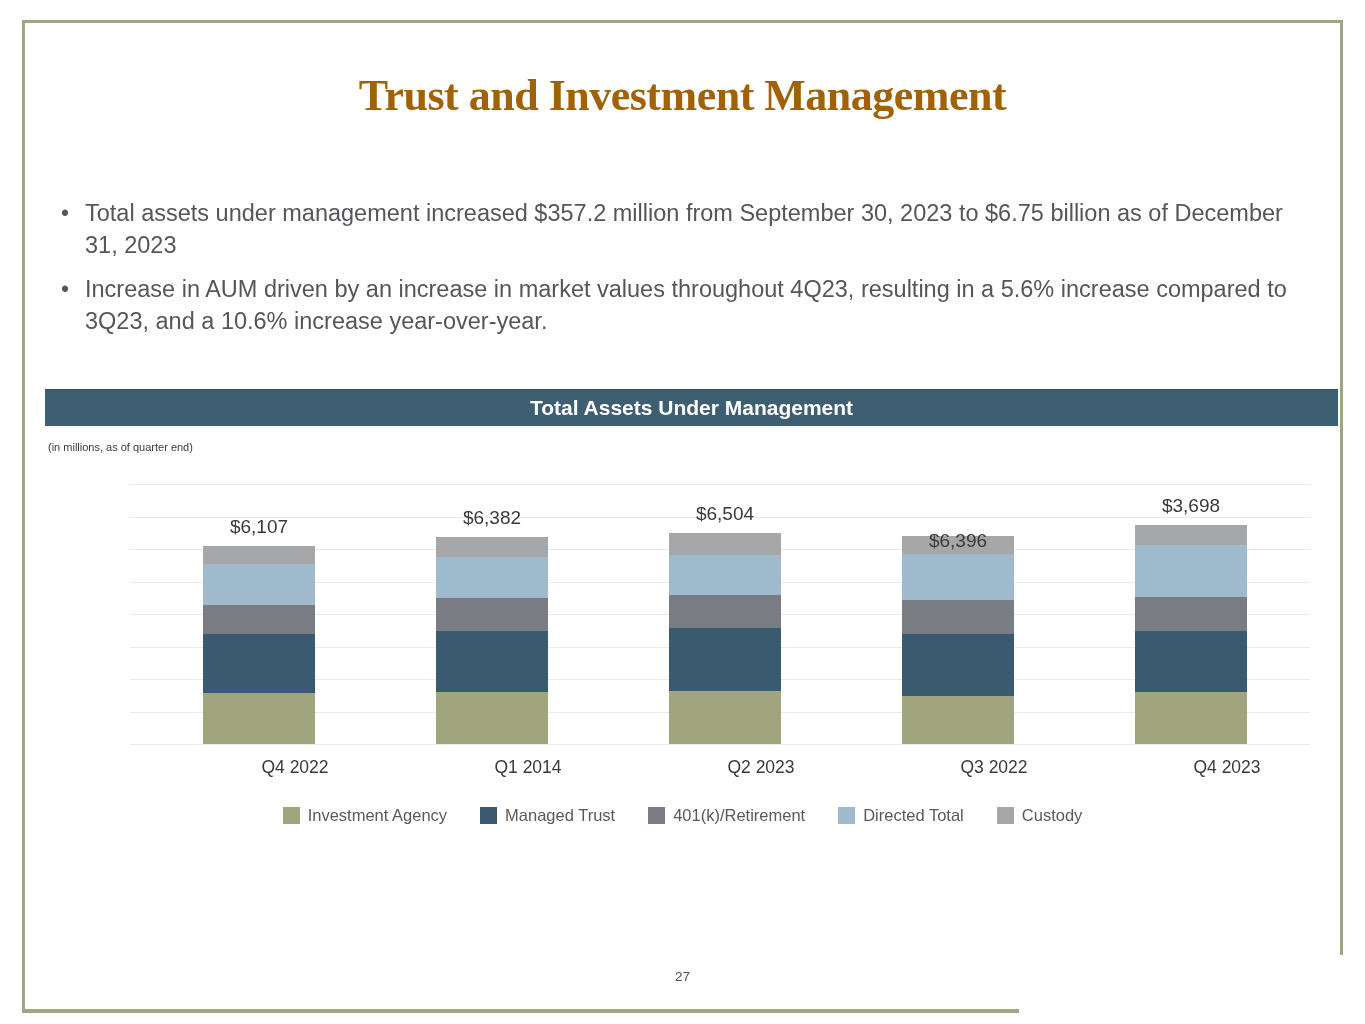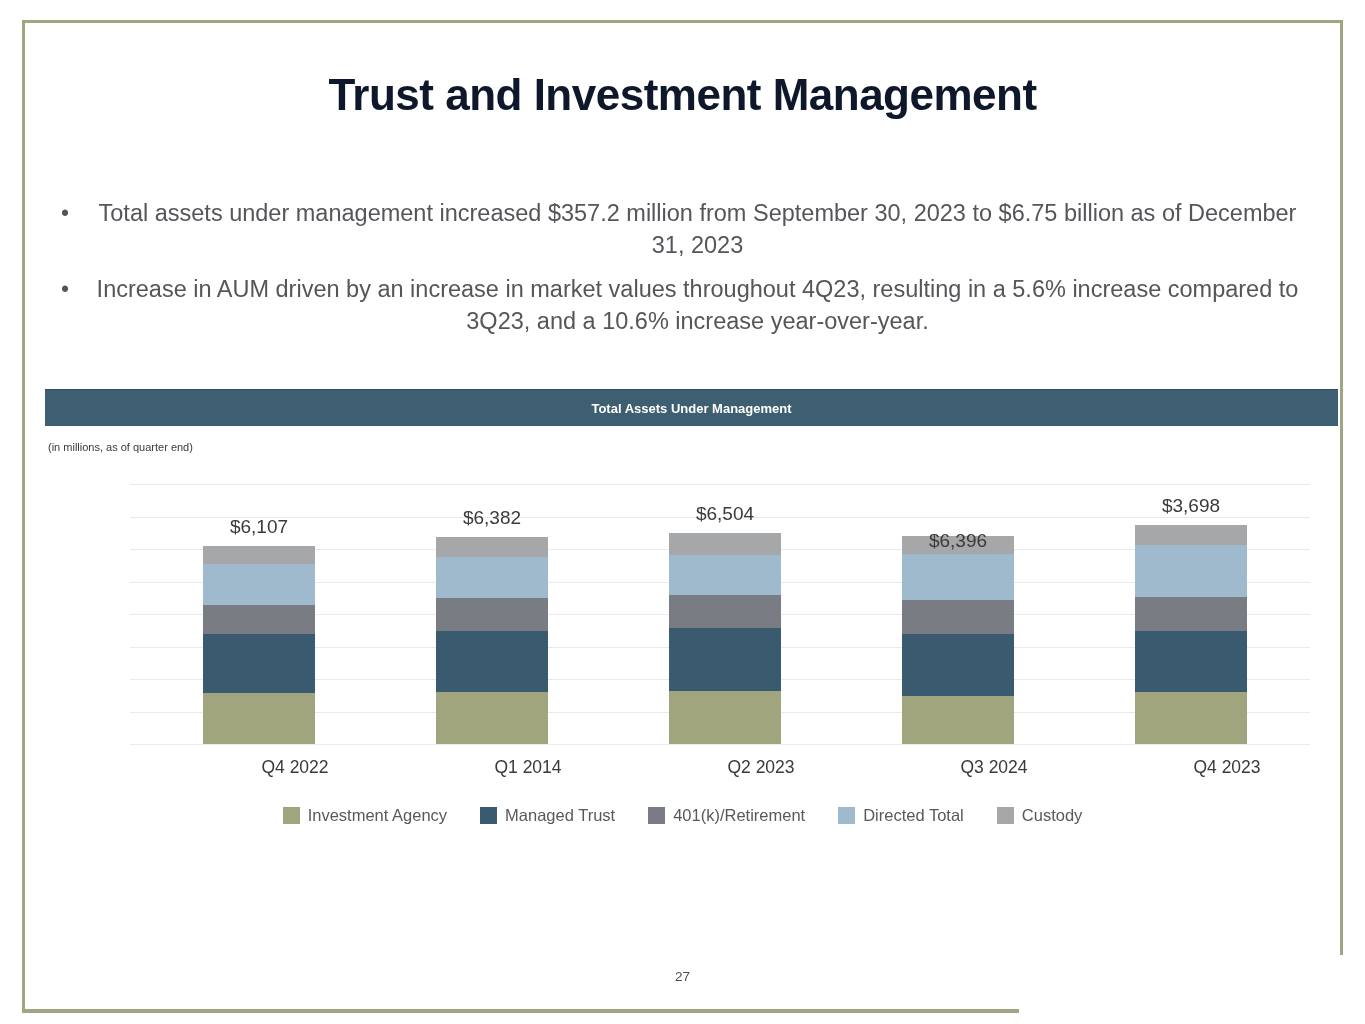--- a/index.html
+++ b/index.html
@@ -10,40 +10,40 @@
 
   
   .frame-top    { position: absolute; left: 22px; top: 20px;  width: 1321px; height: 3px;  background: #a0a681; }
   .frame-left   { position: absolute; left: 22px; top: 20px;  width: 3px;  height: 993px;  background: #a0a681; }
   .frame-right  { position: absolute; left: 1340px; top: 20px; width: 3px; height: 935px;  background: #a0a681; }
   .frame-bottom { position: absolute; left: 22px; top: 1009px; width: 997px; height: 4px;  background: #a0a681; }
 
   .title {
     position: absolute; top: 70px; left: 0; width: 100%;
     text-align: center;
-    font-family: Liberation Sans, sans-serif;
+    font-family: Liberation Serif, serif;
     font-weight: 700; font-size: 44px; letter-spacing: -0.5px;
-    color: #0f172a;
+    color: #a16207;
   }
 
   .bullets { position: absolute; left: 58px; top: 197px; width: 1252px; }
   .bullet { display: flex; margin-bottom: 12px; }
   .bullet-dot {
     flex: 0 0 27px; color: #55565a; font-size: 23px; line-height: 32px; padding-left: 3px;
   }
   .bullet-text {
-    color: #55565a; font-size: 23.5px; line-height: 32px; text-align: center;
+    color: #55565a; font-size: 23.5px; line-height: 32px;
   }
 
   
   .chart-header {
     position: absolute; left: 45px; top: 389px; width: 1293px; height: 37px;
     background: #3e5e71; border-top: 1px solid #335062;
     display: flex; align-items: center; justify-content: center;
-    color: #ffffff; font-size: 13px; font-weight: 700;
+    color: #ffffff; font-size: 21px; font-weight: 700;
   }
   .chart-subtitle {
     position: absolute; left: 48px; top: 441px;
     font-size: 11px; color: #3a3a3a;
   }
 
   .y-labels { position: absolute; left: 40px; top: 484px; width: 85px; height: 260px; }
   .y-tick {
     position: absolute; right: 0; width: 85px; text-align: right;
     font-size: 17.5px; color: #3d3d3d; transform: translateY(-50%);
@@ -156,21 +156,21 @@
       <div class="total-label" style="left: 595px; top: 18.62px;">$6,504</div>
       <div class="x-label" style="left: 595px;">Q2 2023</div>
       <div class="bar" style="left: 772px;">
         <div class="segment" style="height: 47.775px; background: rgb(160, 165, 126);"></div>
         <div class="segment" style="height: 62.2375px; background: rgb(58, 90, 112);"></div>
         <div class="segment" style="height: 33.9625px; background: rgb(121, 124, 131);"></div>
         <div class="segment" style="height: 46.15px; background: rgb(159, 186, 205);"></div>
         <div class="segment" style="height: 17.745px; background: rgb(166, 167, 169);"></div>
       </div>
       <div class="total-label" style="left: 828px; top: 22.13px; margin-top: 24px;">$6,396</div>
-      <div class="x-label" style="left: 828px;">Q3 2024</div>
+      <div class="x-label" style="left: 828px;">Q3 2022</div>
       <div class="bar" style="left: 1005px;">
         <div class="segment" style="height: 52px; background: rgb(160, 165, 126);"></div>
         <div class="segment" style="height: 61.0025px; background: rgb(58, 90, 112);"></div>
         <div class="segment" style="height: 33.995px; background: rgb(121, 124, 131);"></div>
         <div class="segment" style="height: 52px; background: rgb(159, 186, 205);"></div>
         <div class="segment" style="height: 20.475px; background: rgb(166, 167, 169);"></div>
       </div>
       <div class="total-label" style="left: 1061px; top: 10.5275px;">$3,698</div>
       <div class="x-label" style="left: 1061px;">Q4 2023</div>
     </div>

